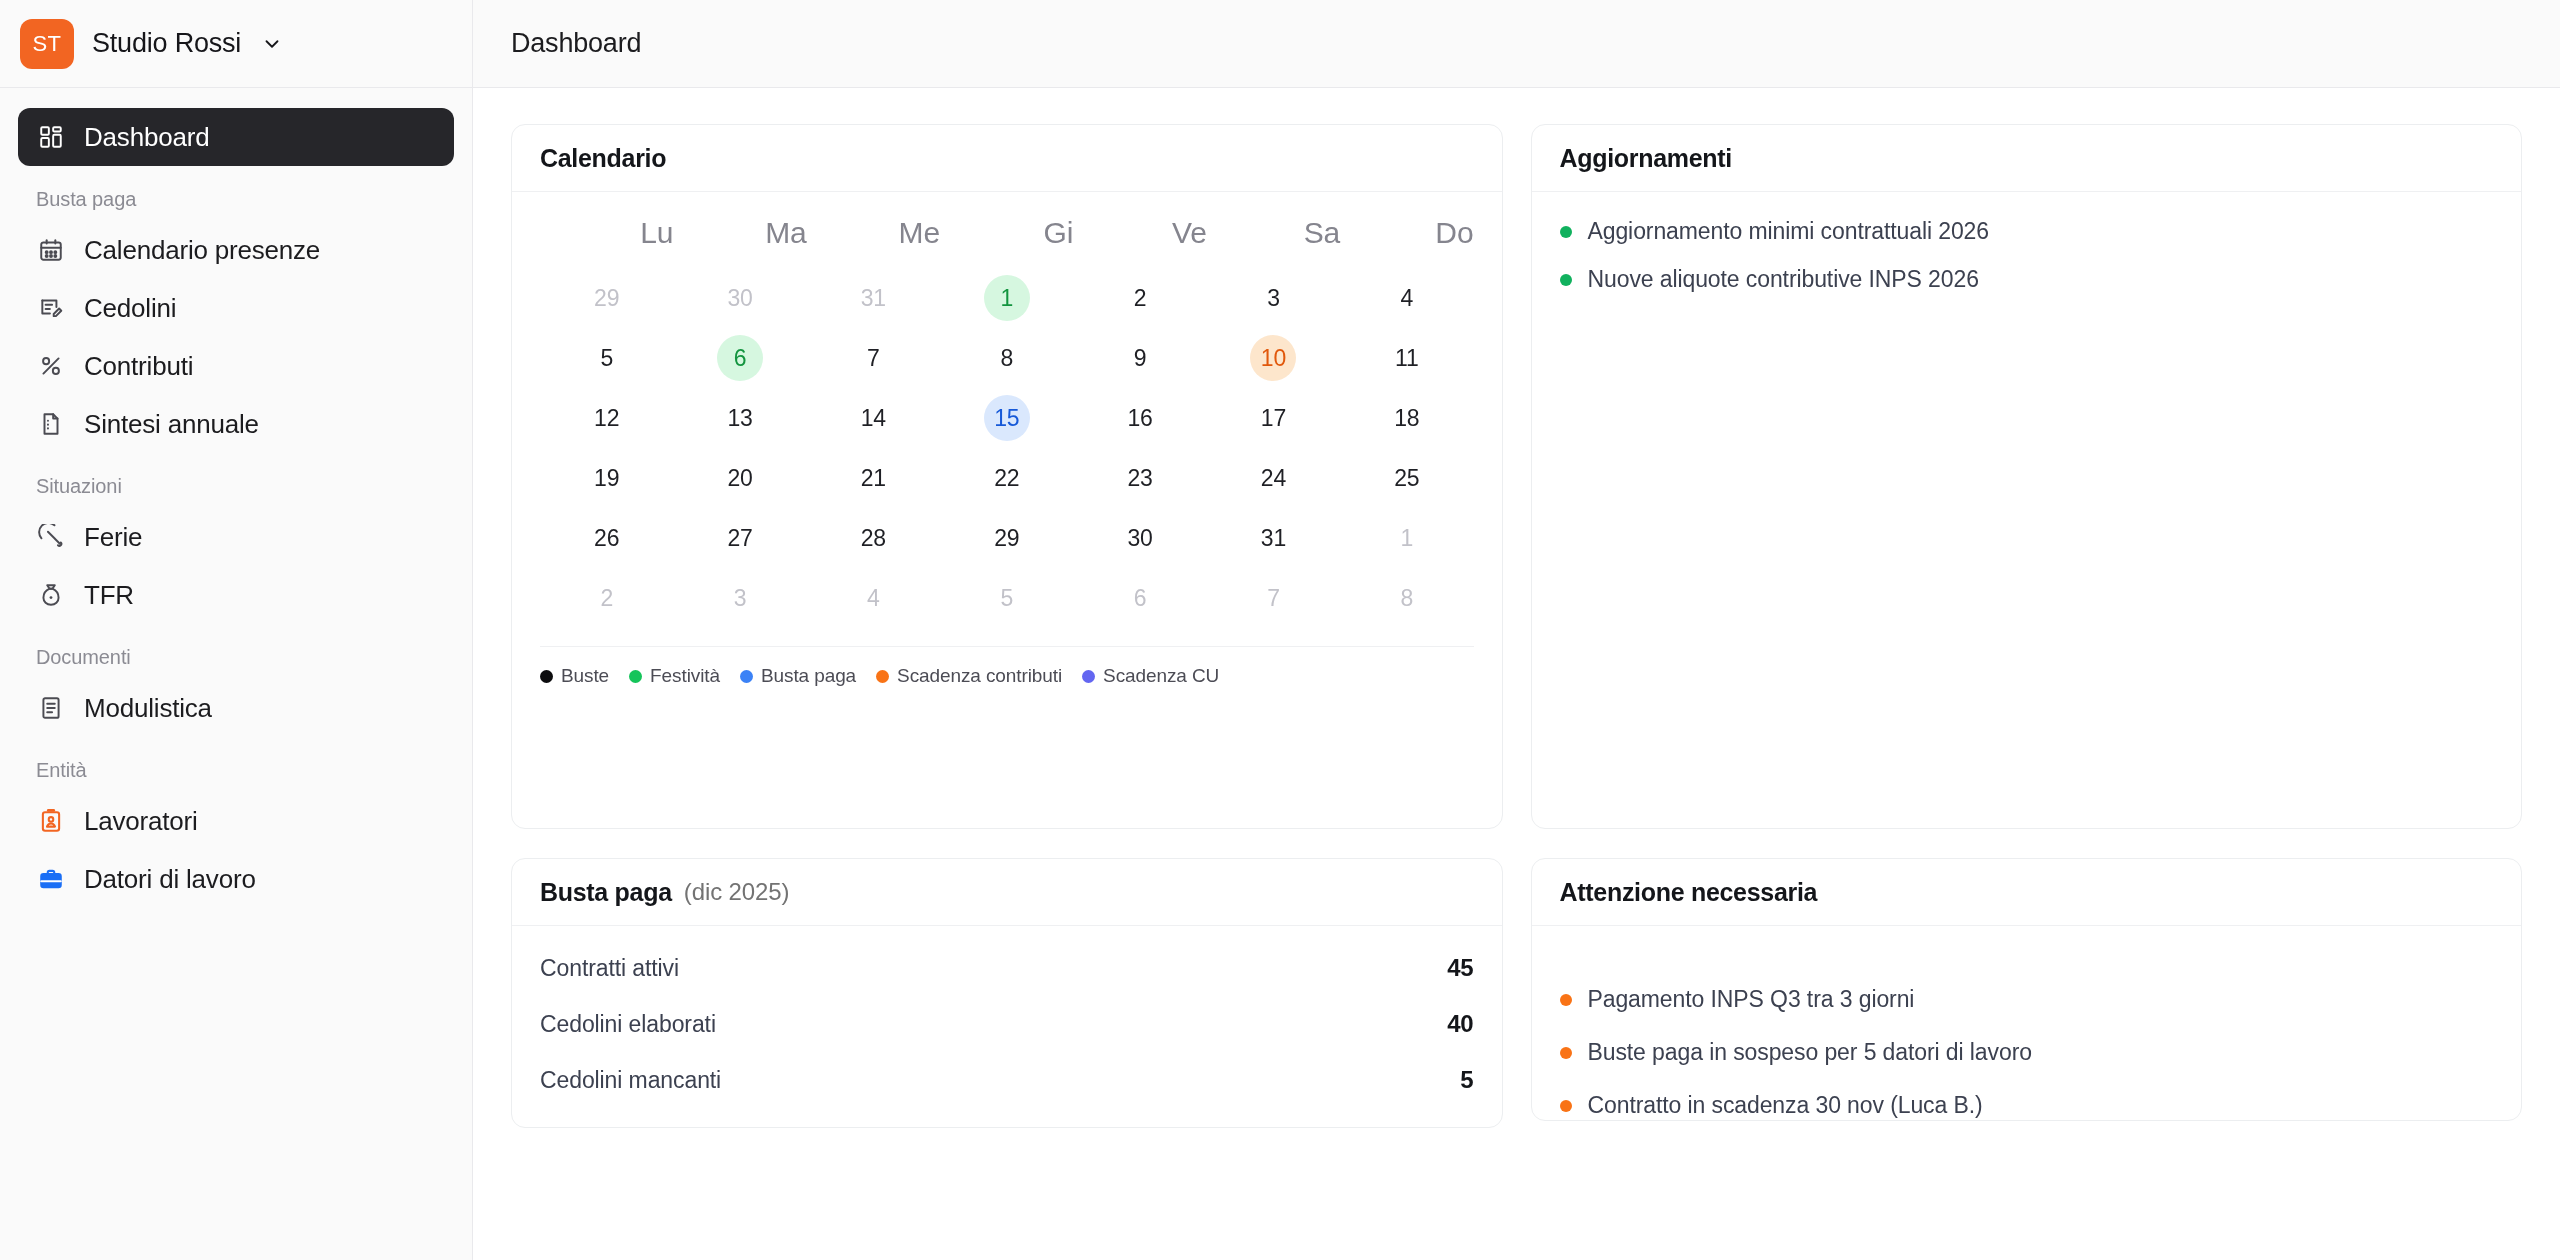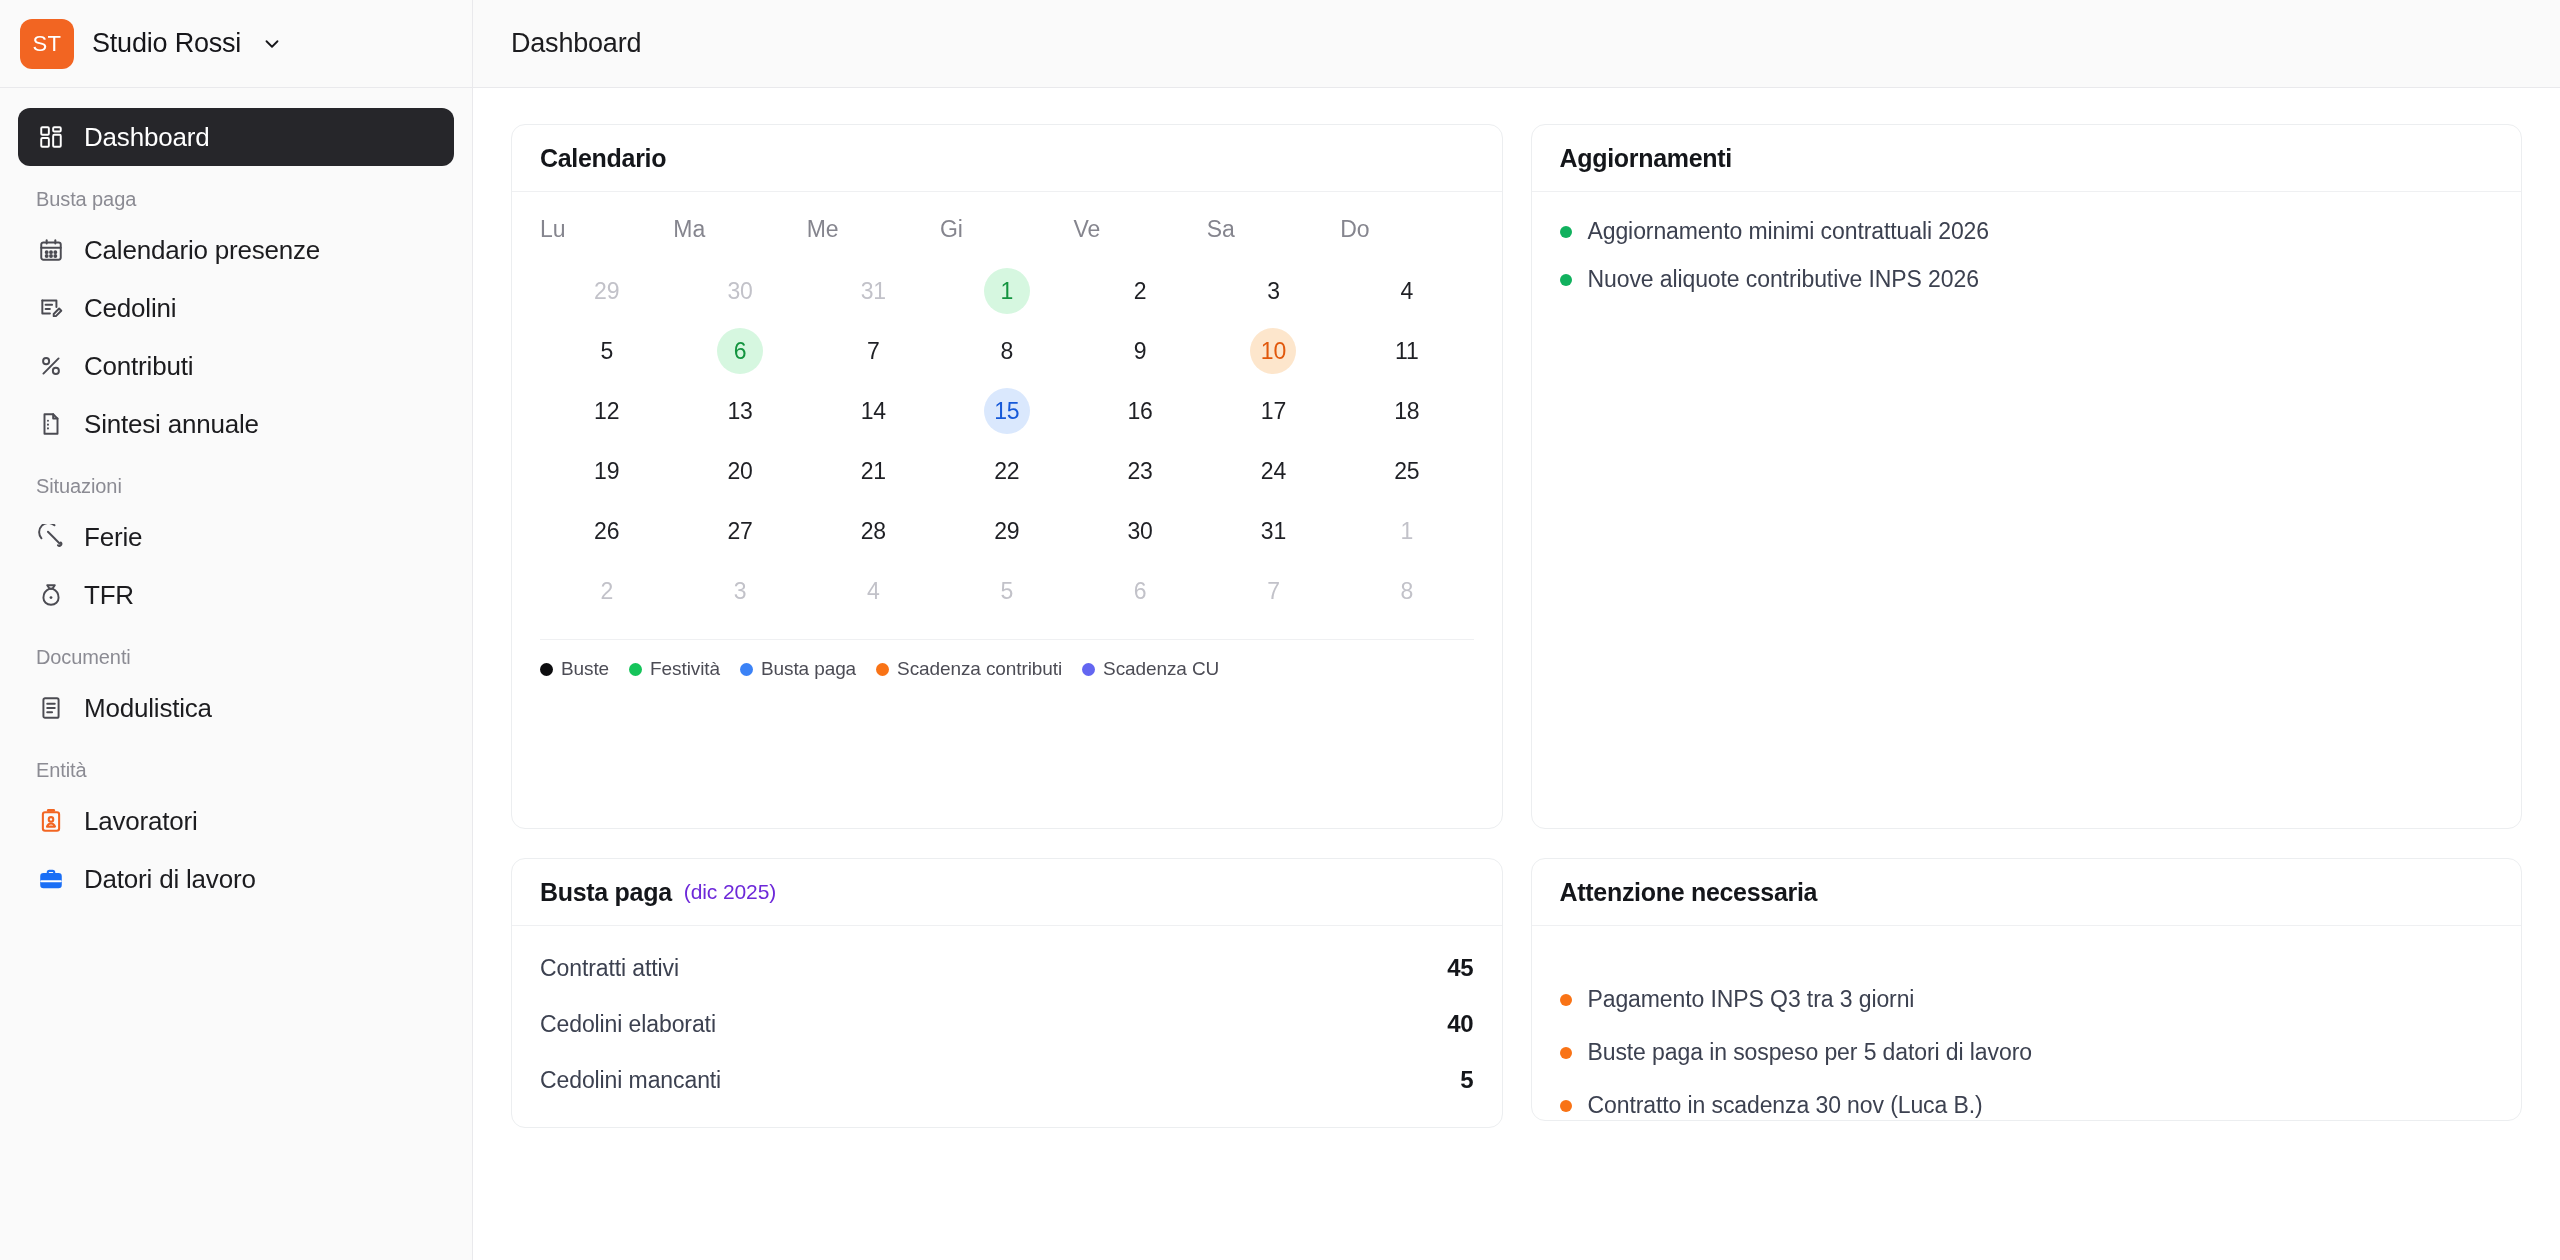--- a/index.html
+++ b/index.html
@@ -88,21 +88,21 @@
     display: flex; flex-direction: column;
     overflow: hidden;
   }
   .card-head {
     height: 67px; flex: 0 0 67px;
     display: flex; align-items: center; gap: 12px;
     padding: 0 28px;
     border-bottom: 1px solid #eff0f2;
   }
   .card-title { font-size: 25px; font-weight: 700; color: #14161a; letter-spacing: -.3px; }
-  .card-sub { font-size: 21px; color: #6d28d9; letter-spacing: -.1px; }
+  .card-sub { font-size: 24px; color: #737373; letter-spacing: -.1px; }
   .card-body { padding: 24px 28px 26px 28px; flex: 1 1 auto; }
 
   
   .card-calendar { height: 705px; }
   .card-updates { height: 705px; }
   .card-payroll { height: 270px; }
   .card-attention { height: 263px; gap: 36px; }
 
   
   .cal-nav {
@@ -115,21 +115,21 @@
     display: flex; align-items: center; justify-content: center;
     color: #2b2b31; cursor: pointer;
     font-size: 0;
   }
   .cal-label { font-size: 25px; color: #14161a; letter-spacing: -.2px; }
   .cal-label b { font-weight: 700; }
   .cal-label span { color: #9a9aa2; font-weight: 400; margin-left: 8px; }
 
   .cal-grid { display: grid; grid-template-columns: repeat(7, 1fr); }
   .cal-dow {
-    text-align: left; font-size: 23px; color: #85858e;
+    text-align: right; font-size: 30px; color: #85858e;
     padding-bottom: 18px; letter-spacing: -.1px;
   }
   .cal-cell {
     height: 60px;
     display: flex; align-items: center; justify-content: center;
   }
   .cal-day {
     width: 46px; height: 46px; border-radius: 50%;
     display: flex; align-items: center; justify-content: center;
     font-size: 23px; color: #1f2025; letter-spacing: -.2px;

